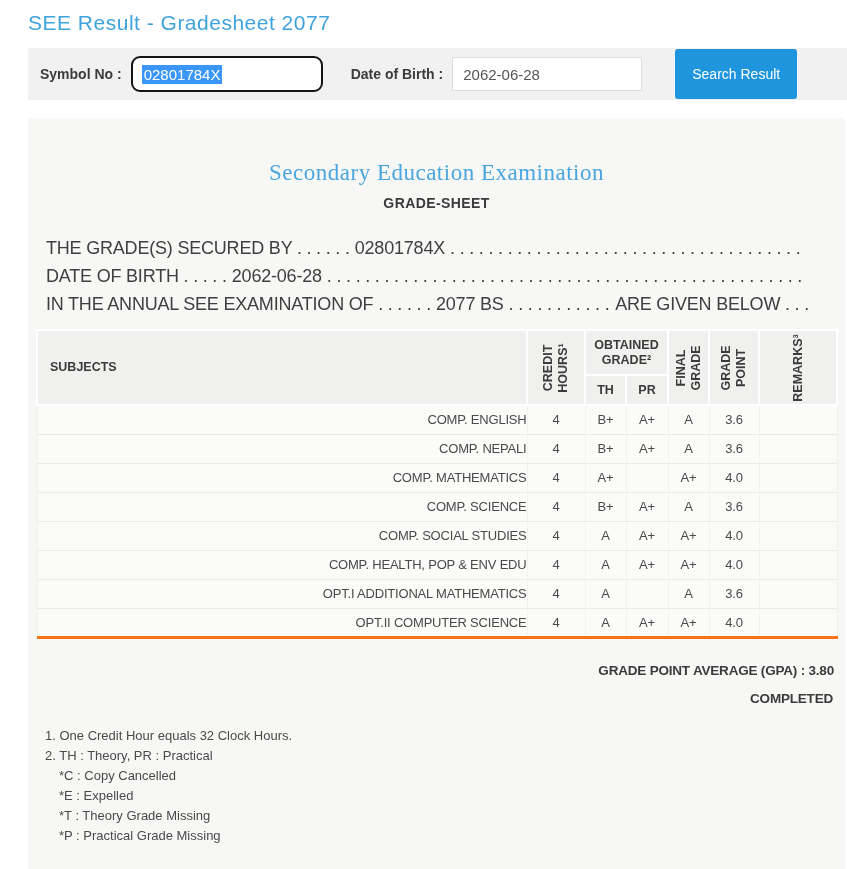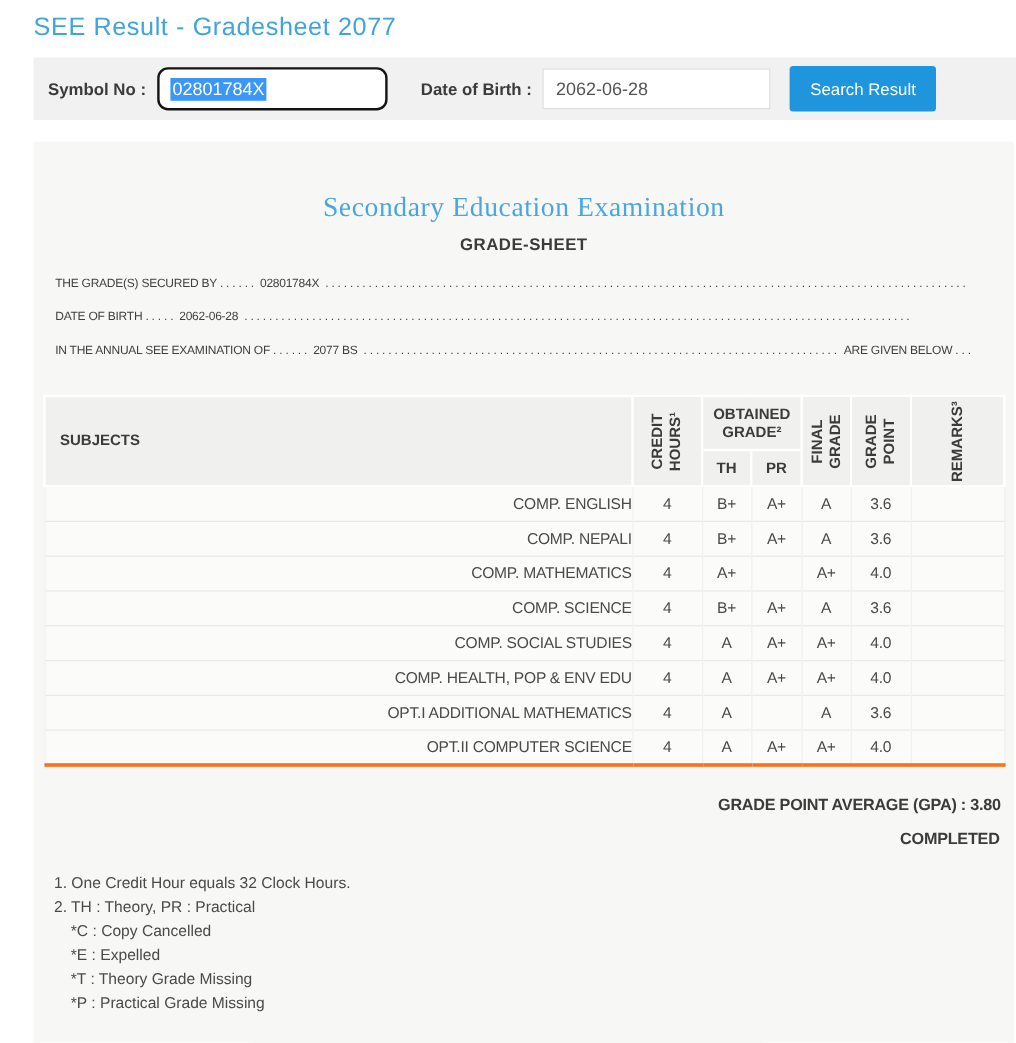--- a/index.html
+++ b/index.html
@@ -34,21 +34,21 @@
     font-size: 15px; background: #3b97f7; color: #ffffff; padding: 1px 2px;
   }
   .lbl-dob { margin-left: 28px; }
   .dob-input {
     margin-left: 9px; width: 190px; height: 34px;
     background: #fff; border: 1px solid #dcdcdc;
     font-size: 15px; color: #555; padding-left: 10px;
     font-family: "Liberation Sans", sans-serif;
   }
   .search-btn {
-    margin-left: 16px; height: 38px; padding: 0 17px;
+    margin-left: 33px; height: 50px; padding: 0 17px;
     background: #1e95dd; color: #ffffff; border: none; border-radius: 3px;
     font-size: 14px; font-family: "Liberation Sans", sans-serif; cursor: pointer;
   }
 
   
   .card {
     margin: 18px 0 0 28px; width: 817px; min-height: 751px;
     background: #f7f7f6; padding-top: 42px; padding-bottom: 20px;
   }
   .sheet-title {
@@ -56,22 +56,22 @@
     letter-spacing: 0.5px; color: #4aa6de; font-family: Liberation Serif, serif;
   }
   .sheet-subtitle {
     text-align: center; margin-top: 9px;
     font-size: 14px; font-weight: 700; letter-spacing: 0.4px; color: #3b3b3b;
   }
 
   
   .info-section { margin: 20px 36px 0 18px; }
   .info-line {
-    display: flex; align-items: flex-start; height: 28px;
-    font-size: 10px; color: #3f3f3f; letter-spacing: -0.2px; white-space: nowrap;
+    display: flex; align-items: flex-end; height: 28px;
+    font-size: 18px; color: #3f3f3f; letter-spacing: -0.2px; white-space: nowrap;
   }
   .info-line .val { margin: 0 5px; }
   .info-line .fill { flex: 1 1 auto; overflow: hidden; margin-right: 4px; }
 
   
   .grade-table-wrap { margin: 14px 9px 0 8px; }
   table.grade-table { width: 800px; border-collapse: collapse; table-layout: fixed; }
   .grade-table th, .grade-table td { font-size: 13px; }
   .grade-table thead th {
     background: #f0f0ef; border: 2px solid #ffffff;

